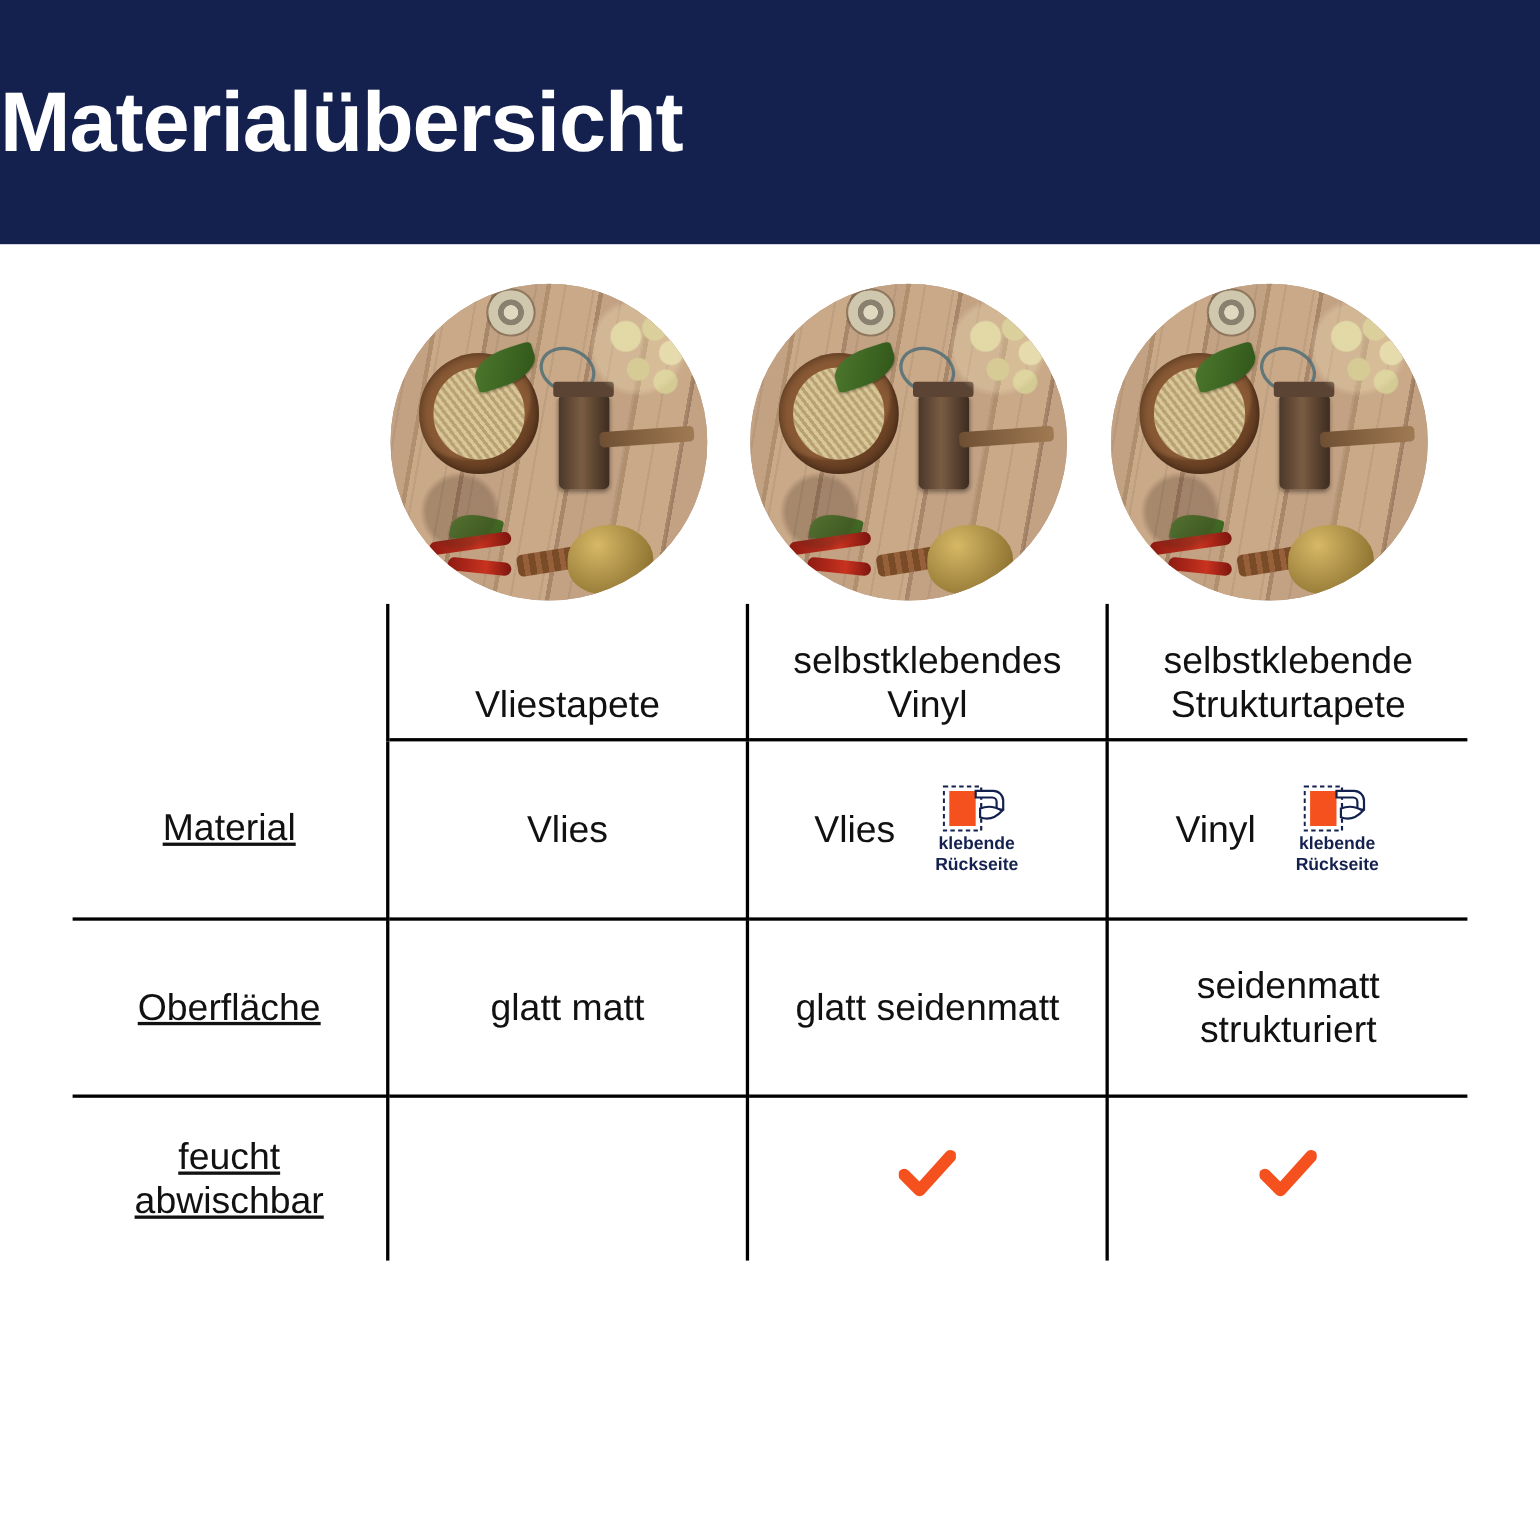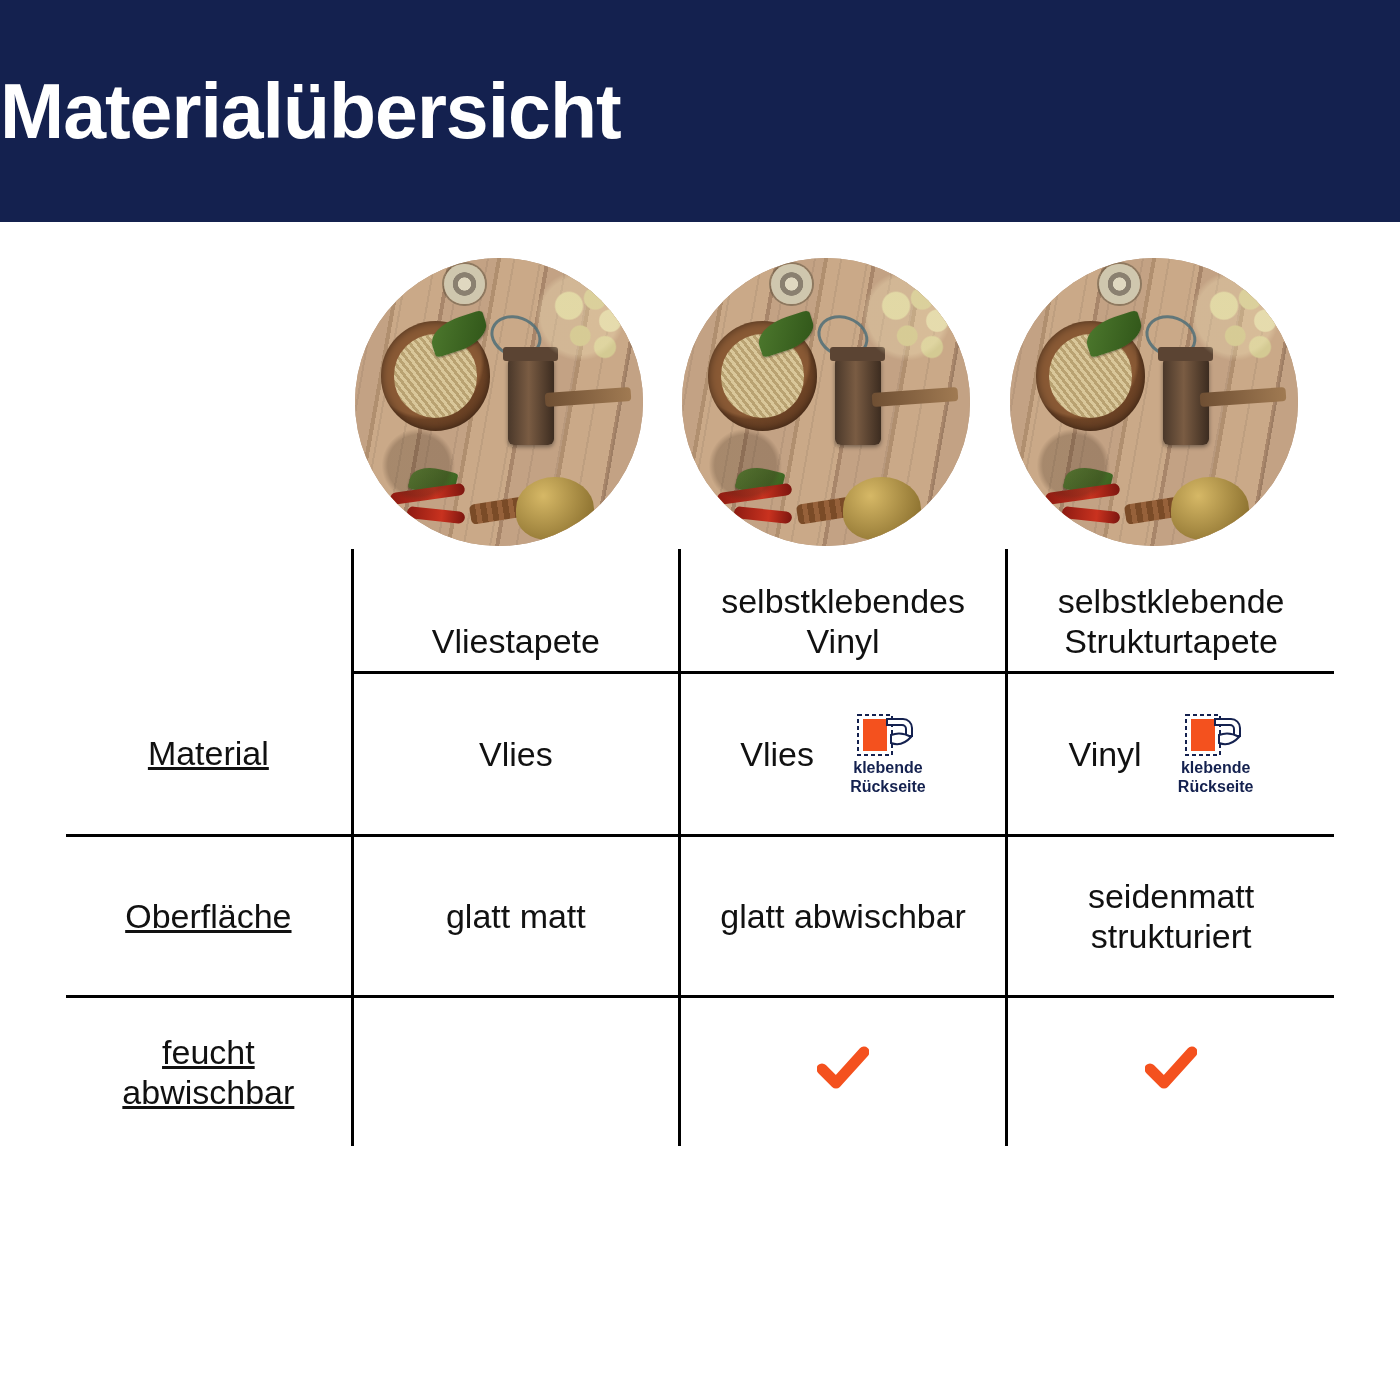--- a/index.html
+++ b/index.html
@@ -416,21 +416,21 @@
               <span class="badge-text">Rückseite</span>
             </span>
           </div>
         </td>
       </tr>
 
 
       <tr class="row-ober">
         <td class="label-cell">Oberfläche</td>
         <td>glatt matt</td>
-        <td>glatt abwischbar</td>
+        <td>glatt seidenmatt</td>
         <td>seidenmatt strukturiert</td>
       </tr>
 
 
       <tr class="row-feucht">
         <td class="label-cell">feucht abwischbar</td>
         <td></td>
         <td>
           <span class="check">
             <svg viewBox="0 0 52 52" width="52" height="52" aria-hidden="true">

